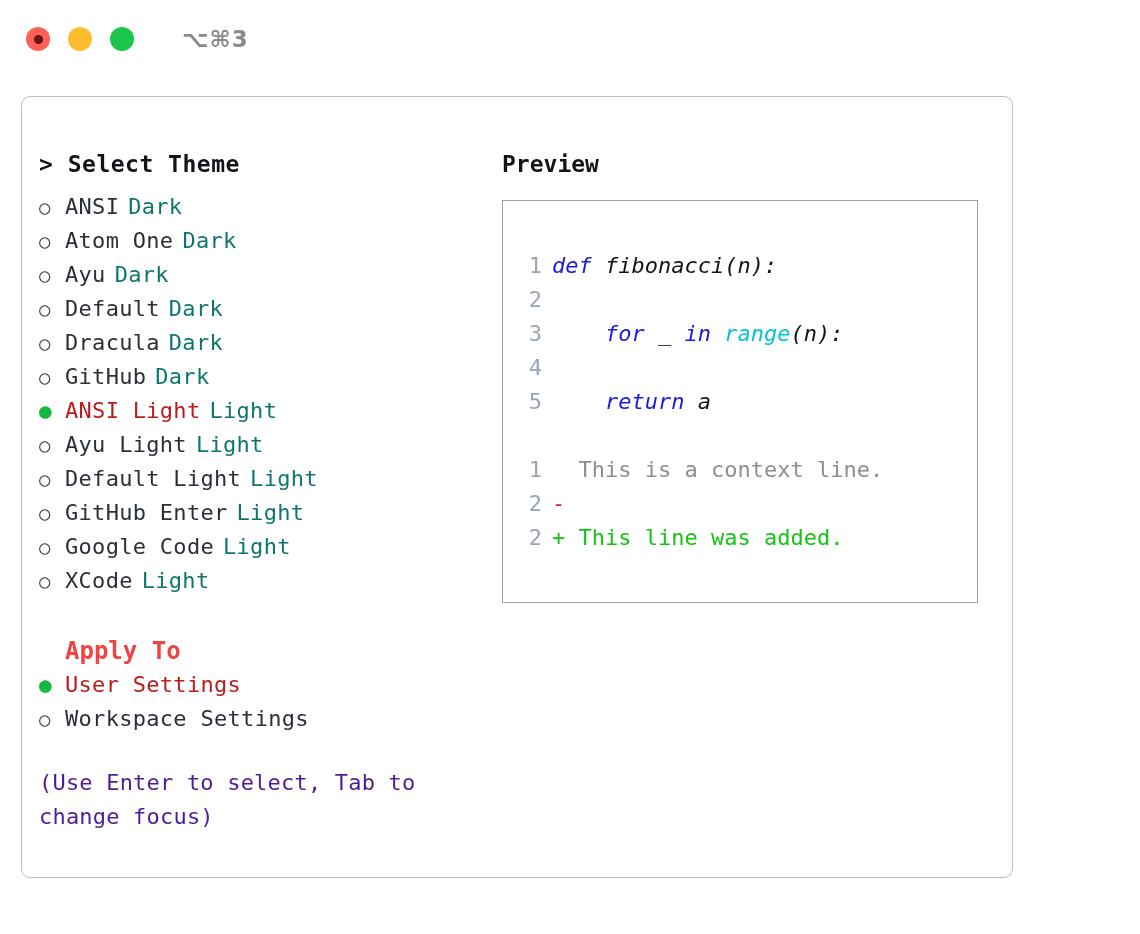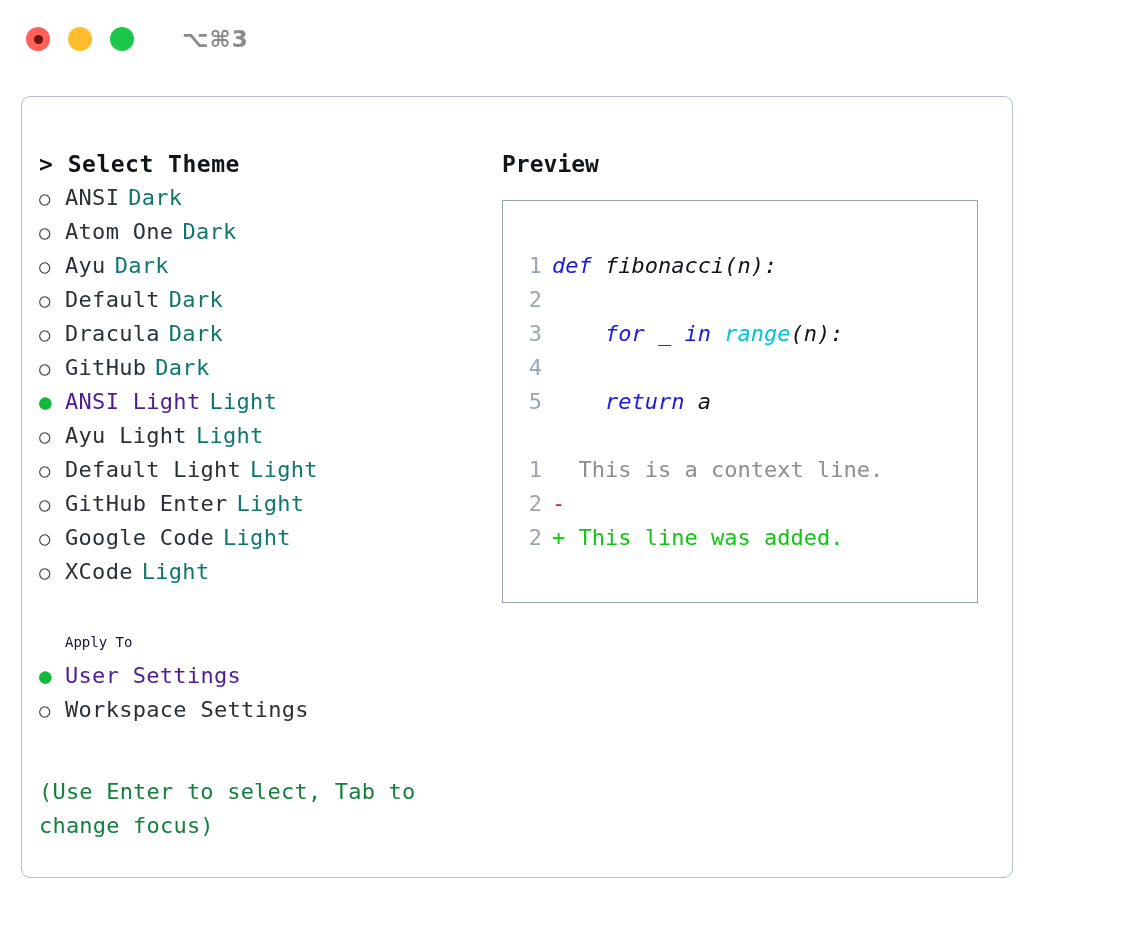--- a/index.html
+++ b/index.html
@@ -94,21 +94,21 @@
 
   .section-header {
     font-size: 23px;
     font-weight: bold;
     color: #111418;
     letter-spacing: 0.5px;
     white-space: pre;
     line-height: 34px;
   }
   #theme-header {
-    margin-bottom: 0;
+    margin-bottom: 9px;
   }
 
   .option-row {
     display: flex;
     align-items: baseline;
     font-size: 22px;
     line-height: 34px;
     white-space: pre;
     letter-spacing: 0.3px;
   }
@@ -120,44 +120,44 @@
     line-height: 34px;
   }
   .bullet.selected {
     color: #14b83c;
     font-size: 21px;
   }
   .opt-label {
     color: #2b3038;
   }
   .opt-label.selected {
-    color: #4c1d95;
+    color: #b91c1c;
   }
   .opt-tag {
     color: #0f766e;
     margin-left: 9px;
   }
 
   #apply-section {
     margin-top: 36px;
   }
   #apply-header {
     padding-left: 26px;
-    font-size: 14px;
-    font-weight: normal;
-    color: #0f172a;
+    font-size: 24px;
+    font-weight: bold;
+    color: #ef4444;
     line-height: 34px;
     white-space: pre;
   }
 
   #hint-text {
-    margin-top: 48px;
+    margin-top: 30px;
     font-size: 22px;
     line-height: 34px;
-    color: #15803d;
+    color: #4c1d95;
     width: 400px;
     white-space: pre-wrap;
     letter-spacing: 0.2px;
   }
 
   
   #preview-column {
     position: absolute;
     left: 480px;
     top: 50px;

